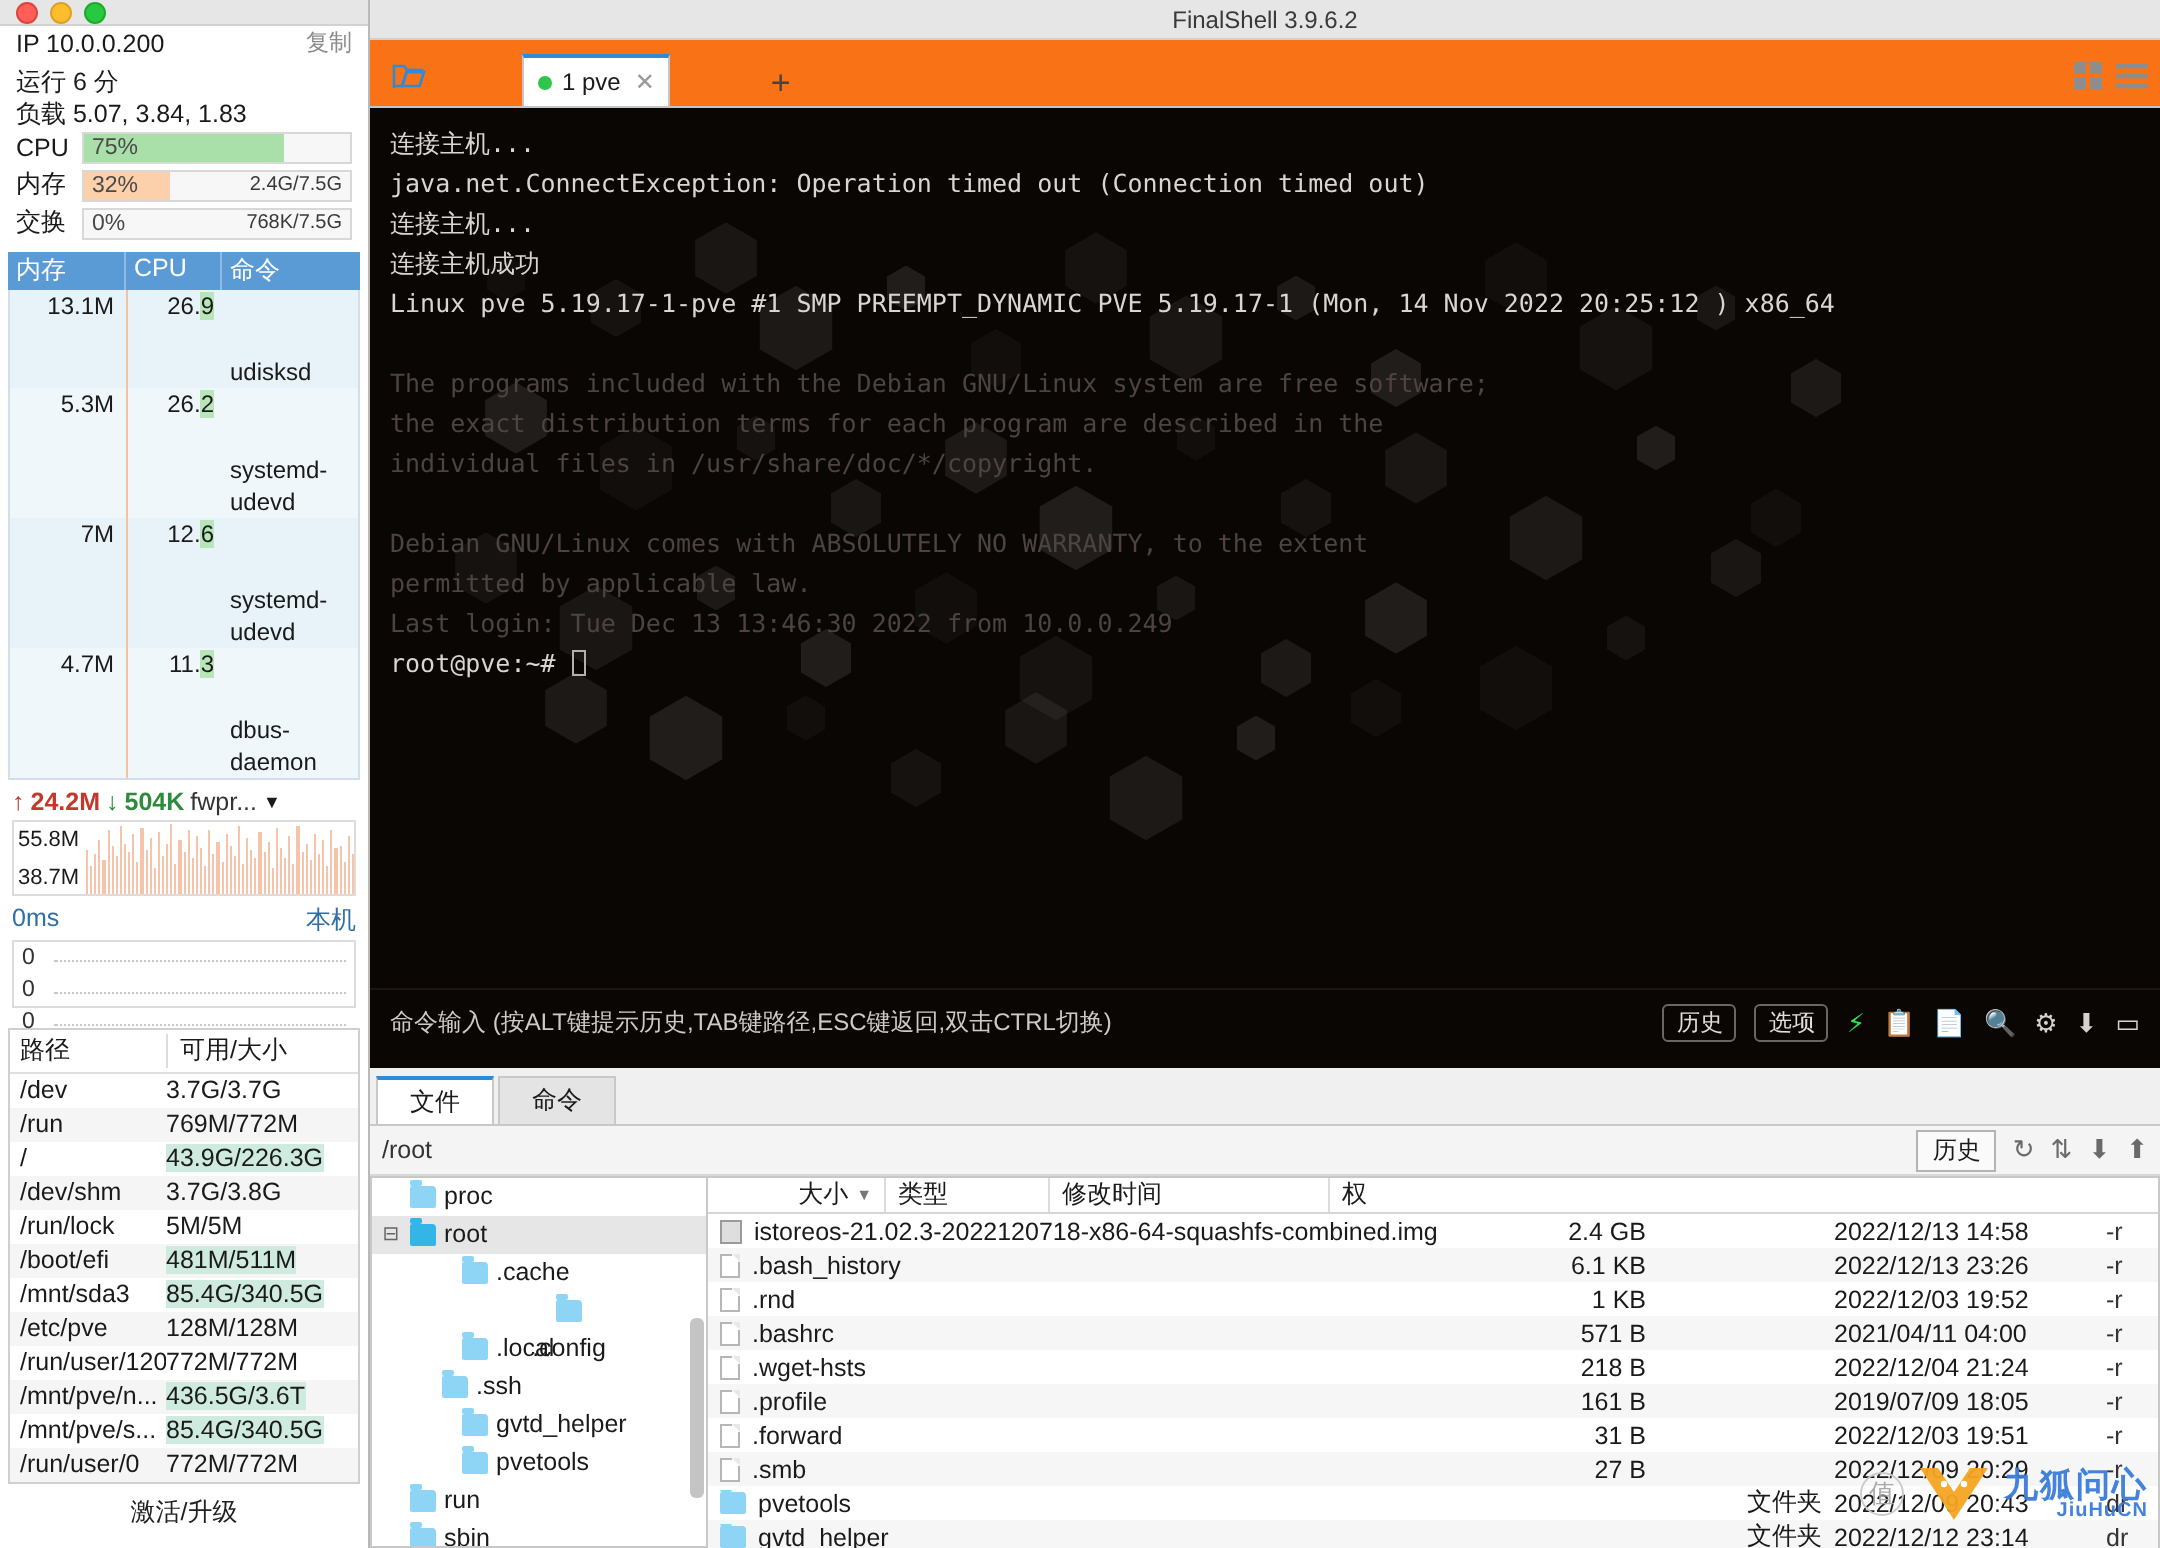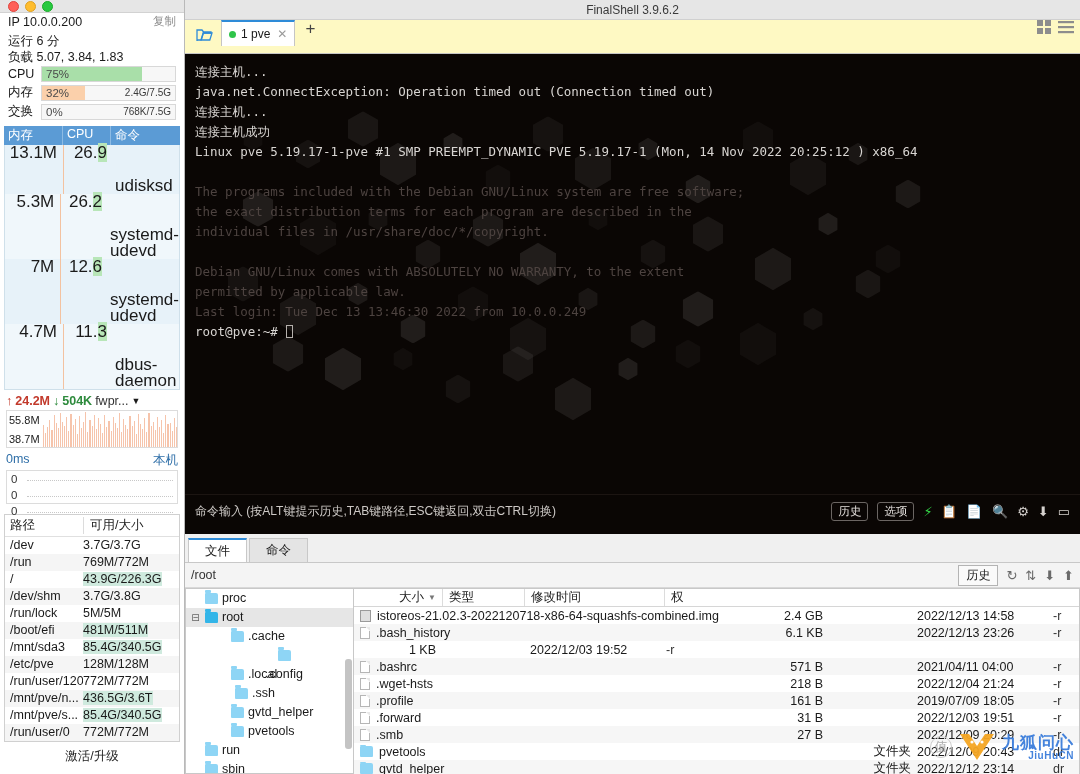--- a/index.html
+++ b/index.html
@@ -48,21 +48,21 @@
   .meter .fill { position:absolute; left:0; top:0; bottom:0; }
   .meter .pct { position:relative; padding-left:4px; font-size:11.5px; color:#4a4a4a; }
   .meter .right { position:relative; margin-left:auto; padding-right:4px; font-size:10px; color:#3a3a3a; }
 
   
   .proc-head { display:flex; margin:5px 4px 0 4px; background:#5b9bd5; color:#fff; font-size:12.5px; }
   .proc-head div { padding:1px 4px; }
   .ph-mem{ width:58px; text-align:left;}
   .ph-cpu{ width:48px; border-left:1px solid #8dbbe4;}
   .ph-cmd{ flex:1; border-left:1px solid #8dbbe4;}
-  .proc-row { display:flex; font-size:17px; line-height:16px; background:#f0f7fb; }
+  .proc-row { display:flex; font-size:12px; line-height:16px; background:#f0f7fb; }
   .proc-row:nth-child(odd){ background:#e7f2f9; }
   .proc-row .c-mem { width:58px; text-align:right; padding-right:6px; }
   .proc-row .c-cpu { width:48px; text-align:right; padding-right:4px; border-left:1px solid #f3c2a0; position:relative;}
   .proc-row .c-cpu span.hl{ background:#b8e6b8; }
   .proc-row .c-cmd { flex:1; padding-left:4px;margin-top:33px; }
   .proc-wrap{ margin:0 4px; border:1px solid #cfe0ea; border-top:none;}
 
   
   .net-head { display:flex; align-items:center; gap:3px; padding:4px 6px 2px 6px; font-size:12.5px; }
   .net-head .up { color:#c2392b; font-weight:bold; }
@@ -96,22 +96,22 @@
 
   .activate { margin-top:auto; text-align:center; font-size:12.5px; padding:6px 0 9px 0; color:#222; cursor:pointer;}
 
   
   .main { flex:1; height:774px; display:flex; flex-direction:column; position:relative; }
   .titlebar {
     height:20px; background:#e6e6e6; border-bottom:1px solid #d0d0d0;
     display:flex; align-items:center; justify-content:center; font-size:12px; color:#3a3a3a;
   }
   .tabbar {
-    height:34px; background:#fef9c3; border-bottom:1px solid #c5c5c5;
-    display:flex; align-items:flex-start; padding:0 6px; position:relative;
+    height:34px; background:#f97316; border-bottom:1px solid #c5c5c5;
+    display:flex; align-items:flex-end; padding:0 6px; position:relative;gap:40px;
   }
   .folder-ico { width:26px; height:30px; display:flex; align-items:center; justify-content:center; cursor:pointer;}
   .tab {
     height:26px; min-width:74px; background:#ffffff; border:1px solid #c5c5c5; border-bottom:none;
     border-top:2px solid #2e8bd8;
     display:flex; align-items:center; gap:5px; padding:0 7px; font-size:12px; margin-left:4px; cursor:pointer;
   }
   .tab .gdot { width:7px;height:7px;border-radius:50%;background:#2fc44a; }
   .tab .x { color:#9a9a9a; font-size:12px; margin-left:2px; }
   .plus { font-size:17px; color:#444; padding:0 10px 3px 10px; cursor:pointer; line-height:1;}
@@ -587,21 +587,21 @@
               <div class="tnode" style="padding-left: 30px; flex-direction: column;">
                 <span class="twist"></span>
                 <span class="ficon"></span>
                 <span>.config</span>
               </div>
               <div class="tnode" style="padding-left: 30px;">
                 <span class="twist"></span>
                 <span class="ficon"></span>
                 <span>.local</span>
               </div>
-              <div class="tnode" style="padding-left: 34px;">
+              <div class="tnode" style="padding-left: 20px;">
                 <span class="twist"></span>
                 <span class="ficon"></span>
                 <span>.ssh</span>
               </div>
               <div class="tnode" style="padding-left: 30px;">
                 <span class="twist"></span>
                 <span class="ficon"></span>
                 <span>gvtd_helper</span>
               </div>
               <div class="tnode" style="padding-left: 30px;">
@@ -648,20 +648,24 @@
                 <span class="col-name">
                   <span class="docico"></span>
                   <span>.bash_history</span>
                 </span>
                 <span class="col-size">6.1 KB</span>
                 <span class="col-type"></span>
                 <span class="col-time">2022/12/13 23:26</span>
                 <span class="col-perm">-r</span>
               </div>
               <div class="lrow">
+                <span class="col-name">
+                  <span class="docico"></span>
+                  <span>.rnd</span>
+                </span>
                 <span class="col-size">1 KB</span>
                 <span class="col-type"></span>
                 <span class="col-time">2022/12/03 19:52</span>
                 <span class="col-perm">-r</span>
               </div>
               <div class="lrow">
                 <span class="col-name">
                   <span class="docico"></span>
                   <span>.bashrc</span>
                 </span>

